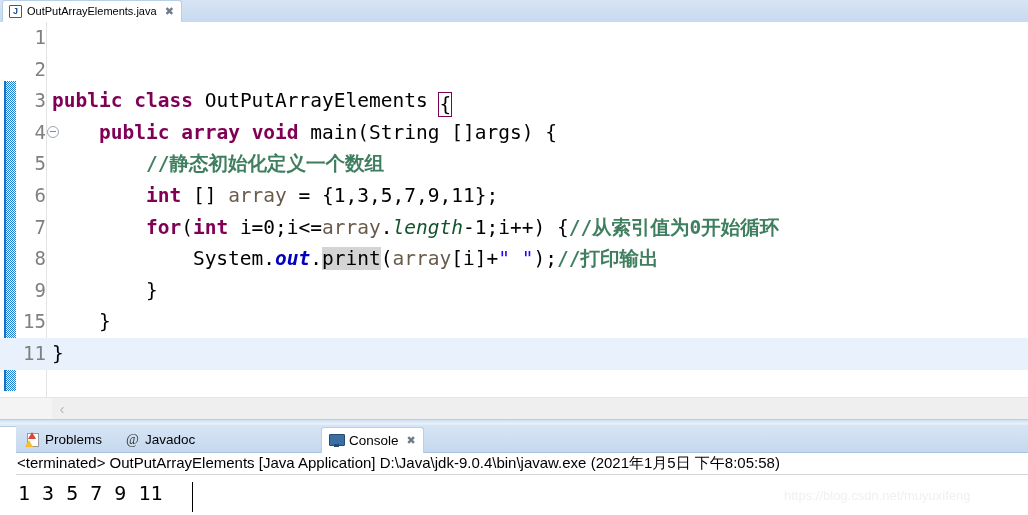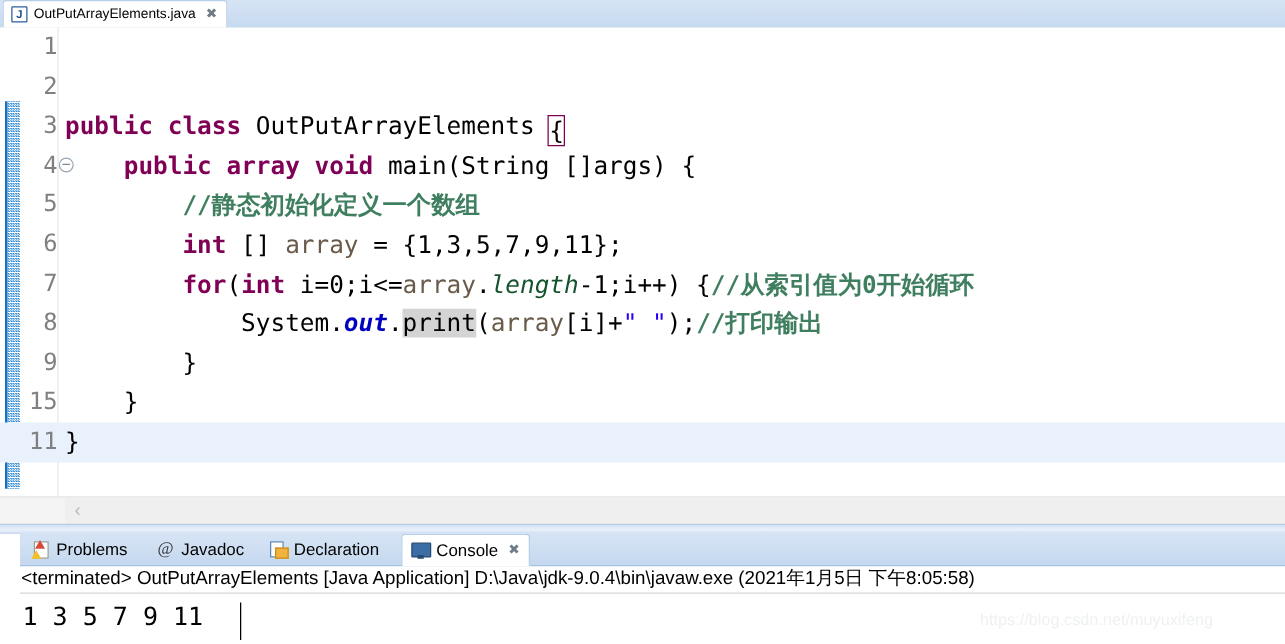--- a/index.html
+++ b/index.html
@@ -295,24 +295,20 @@
       <div class="btab" style="left:2px;">
         <span class="icn icn-problems">
             <span class="warn"></span>
           </span>
         <span class="blabel">Problems</span>
       </div>
       <div class="btab" style="left:102px;">
         <span class="icn icn-at">@</span>
         <span class="blabel">Javadoc</span>
       </div>
-      <div class="btab" style="left:192px;">
-        <span class="icn icn-decl"></span>
-        <span class="blabel">Declaration</span>
-      </div>
       <div class="btab active" style="left:305px;">
         <span class="icn icn-console"></span>
         <span class="blabel">Console</span>
         <span class="bclose">✖</span>
       </div>
     </div>
 
     <div class="console-header">&lt;terminated&gt; OutPutArrayElements [Java Application] D:\Java\jdk-9.0.4\bin\javaw.exe (2021年1月5日 下午8:05:58)</div>
     <div class="console-sep"></div>
     <div class="console-out">1 3 5 7 9 11</div>

